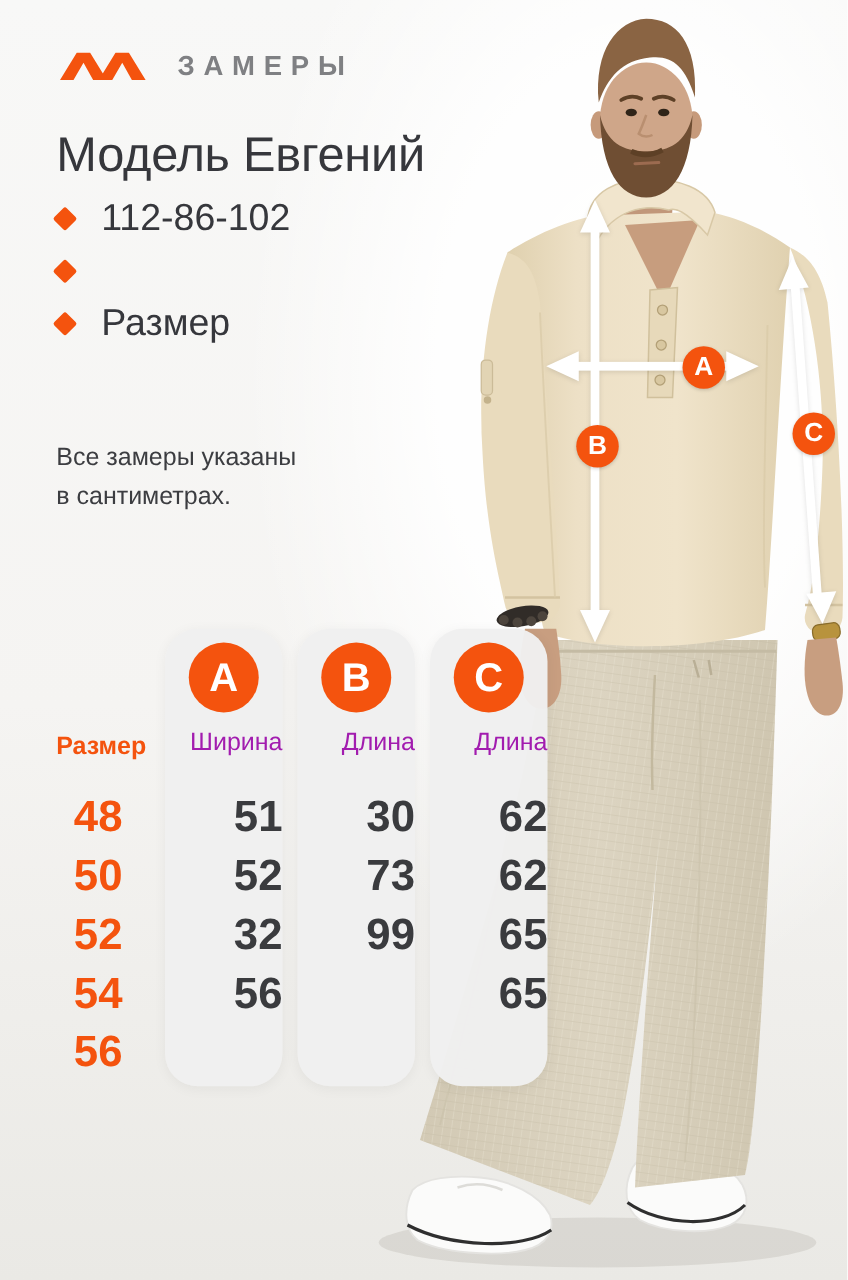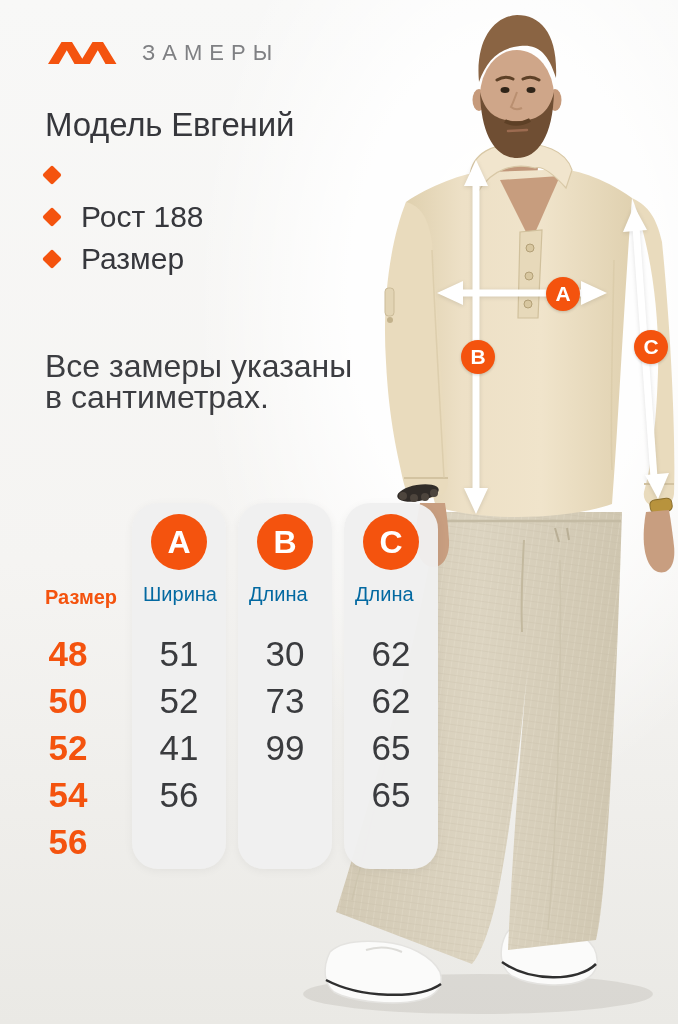--- a/index.html
+++ b/index.html
@@ -15,39 +15,39 @@
     background:radial-gradient(ellipse 310px 500px at 505px 300px,
       #ffffff 0%, rgba(255,255,255,.9) 50%, rgba(255,255,255,0) 100%);
   }
   svg.person, svg.arrows { position:absolute; left:0; top:0; width:678px; height:1024px; }
   svg.arrows { filter:drop-shadow(0 1px 2px rgba(0,0,0,.12)); }
 
   
   .logo { position:absolute; left:48px; top:42px; width:72px; height:22px; }
   .section-title{
     position:absolute; left:142px; top:41px; font-size:22px; line-height:24px;
-    letter-spacing:7px; color:#7f8083; font-weight:400;
+    letter-spacing:7px; color:#7f8083; font-weight:700;
   }
   .model-title{
-    position:absolute; left:45px; top:106px; font-size:33px; line-height:38px;
+    position:absolute; left:45px; top:106px; font-size:39px; line-height:38px;
     color:#36373c; font-weight:500; letter-spacing:-.2px;
   }
 
   
   .bullets{ position:absolute; left:45px; top:154px; list-style:none; }
   .bullets li{ display:flex; align-items:flex-start; min-height:42px; }
   .diamond{
     flex:0 0 auto; width:14px; height:14px; margin:14px 22px 0 0;
     background:var(--accent); transform:rotate(45deg); border-radius:2px;
   }
   .bullet-text{ font-size:30px; line-height:42px; color:#36373c; font-weight:500; }
   .accent-num{ color:var(--accent); font-weight:700; }
 
   .note{
-    position:absolute; left:45px; top:351px; font-size:32px; line-height:31px;
+    position:absolute; left:45px; top:351px; font-size:20px; line-height:31px;
     color:#3c3d41; font-weight:400;
   }
 
   
   .arrow-badge{
     position:absolute; width:34px; height:34px; border-radius:50%;
     background:var(--accent); color:#fff; font-size:21px; font-weight:700;
     display:flex; align-items:center; justify-content:center;
     box-shadow:0 1px 3px rgba(0,0,0,.18);
   }
@@ -58,34 +58,34 @@
     background:rgba(240,240,240,.97); border-radius:26px;
     box-shadow:0 2px 10px rgba(0,0,0,.05);
   }
   .col-card .badge{
     position:absolute; top:11px; left:50%; transform:translateX(-50%);
     width:56px; height:56px; border-radius:50%; background:var(--accent);
     color:#fff; font-size:32px; font-weight:700;
     display:flex; align-items:center; justify-content:center;
   }
   .col-card .col-label{
-    position:absolute; top:80px; left:11px; width:100%; text-align:left;
-    font-size:20px; color:#0369a1; font-weight:400;
+    position:absolute; top:80px; left:0; width:100%; text-align:right;
+    font-size:20px; color:#a21caf; font-weight:400;
   }
   .col-card .vals{ position:absolute; top:127px; left:0; width:100%; }
   .col-card .vals .cell, .size-col .cell{
     height:47px; line-height:47px; text-align:center; font-size:35px;
   }
-  .col-card .vals .cell{ color:#3a3b3e; font-weight:400; }
+  .col-card .vals .cell{ color:#3a3b3e; font-weight:700;text-align:right; }
   .row-header{
     position:absolute; left:45px; top:586px; font-size:20px; font-weight:700;
     color:var(--accent);
   }
   .size-col{ position:absolute; left:38px; top:630px; width:60px; }
-  .size-col .cell{ color:var(--accent); font-weight:700; }
+  .size-col .cell{ color:var(--accent); font-weight:700;text-align:right; }
 </style>
 </head>
 <body>
 
 <div class="canvas" style="--accent:#F4530E">
 
   <div class="photo-glow"></div>
 
   <svg class="person" viewBox="0 0 678 1024" aria-hidden="true">
     <defs>
@@ -205,24 +205,24 @@
     <polygon points="0,22 13.5,0 24,0 37.5,22 26.5,22 18.8,8.2 10.8,22" fill="#F4530E"></polygon>
     <polygon points="31,22 44.5,0 55,0 68.5,22 57.5,22 49.8,8.2 41.8,22" fill="#F4530E"></polygon>
   </svg>
   <div class="section-title">ЗАМЕРЫ</div>
 
   <h1 class="model-title">Модель Евгений</h1>
 
   <ul class="bullets">
     <li>
       <span class="diamond"></span>
+      <span class="bullet-text">112-86-102</span>
     </li>
     <li>
       <span class="diamond"></span>
-      <span class="bullet-text">Рост 188</span>
     </li>
     <li>
       <span class="diamond"></span>
       <div class="bullet-text">
         <div>Размер</div>
       </div>
     </li>
   </ul>
 
   <p class="note">
@@ -241,21 +241,21 @@
   </div>
 
   <div class="col-card" style="left:132px">
     <div class="badge">
         <span>A</span>
       </div>
     <div class="col-label">Ширина</div>
     <div class="vals">
       <div class="cell">51</div>
       <div class="cell">52</div>
-      <div class="cell">41</div>
+      <div class="cell">32</div>
       <div class="cell">56</div>
     </div>
   </div>
 
   <div class="col-card" style="left:238px">
     <div class="badge">
         <span>B</span>
       </div>
     <div class="col-label">Длина</div>
     <div class="vals">

